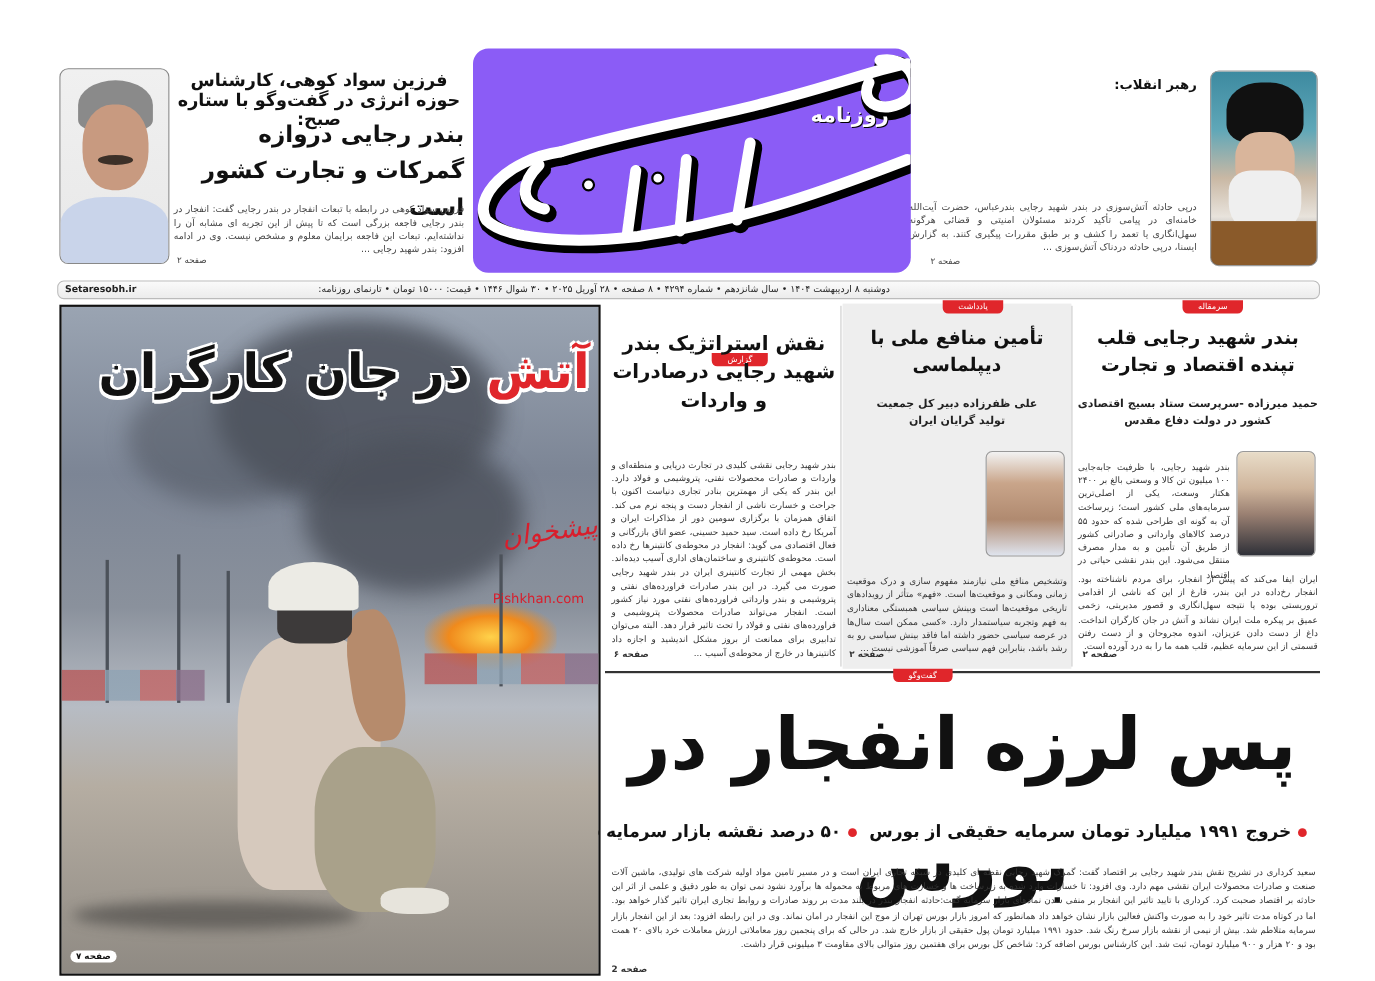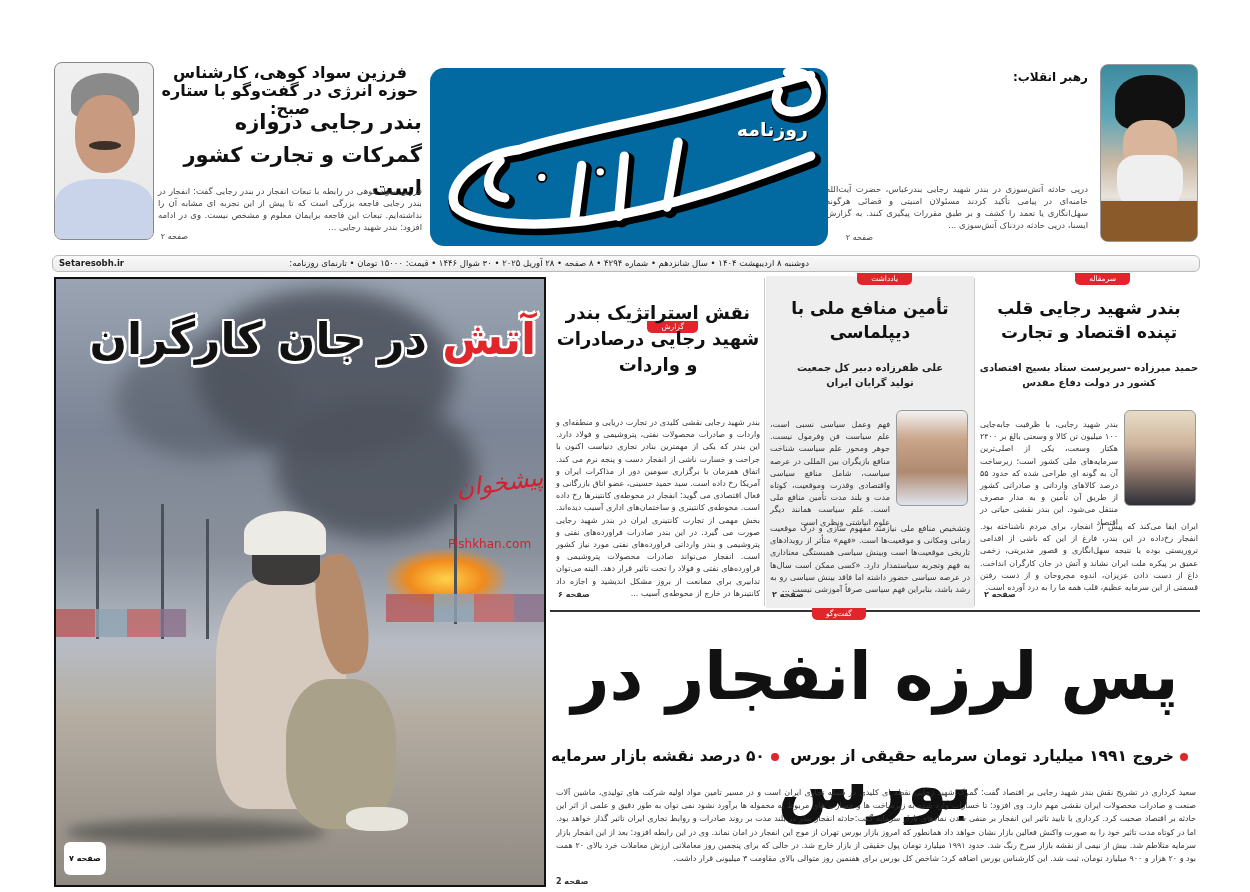--- a/index.html
+++ b/index.html
@@ -14,21 +14,21 @@
     background: linear-gradient(180deg, #3d8aa0 0%, #5fa7b8 30%, #c9b8a4 55%, #e8e3dc 75%, #4a5468 100%); overflow: hidden; }
   .lead-photo .turban { position: absolute; top: 10px; left: 14px; width: 70px; height: 55px; background: #111; border-radius: 45% 45% 30% 30%; }
   .lead-photo .face { position: absolute; top: 55px; left: 22px; width: 54px; height: 55px; background: #d9b59b; border-radius: 40%; }
   .lead-photo .beard { position: absolute; top: 90px; left: 16px; width: 66px; height: 60px; background: #efefef; border-radius: 30% 30% 50% 50%; }
   .lead-photo .robe { position: absolute; bottom: 0; left: 0; width: 100%; height: 40px; background: #8a5a2a; }
   .lead-kicker { position: absolute; top: 10px; right: 110px; font-size: 12px; font-weight: bold; }
   .lead-title { position: absolute; top: 38px; right: 110px; width: 262px; font-size: 21px; font-weight: bold; line-height: 33px; text-align: right; }
   .lead-body { position: absolute; top: 123px; right: 110px; width: 262px; font-size: 8.5px; line-height: 12px; color: #444; text-align: justify; }
   .lead-page { position: absolute; top: 173px; right: 325px; font-size: 8px; color: #444; }
 
-  .logo { top: 68px; left: 430px; width: 398px; height: 178px; background: #0369a1; border-radius: 14px; overflow: hidden; }
+  .logo { top: 44px; left: 430px; width: 398px; height: 204px; background: #8b5cf6; border-radius: 14px; overflow: hidden; }
   .logo svg { width: 100%; height: 100%; }
   .logo-daily { position: absolute; top: 50px; right: 20px; color: #fff; font-size: 19px; font-weight: bold; text-shadow: 1px 1px 0 #000; }
 
   .int-box { top: 60px; left: 52px; width: 376px; height: 185px; }
   .int-photo { position: absolute; top: 2px; left: 2px; width: 100px; height: 178px; border-radius: 8px; border: 1px solid #888; overflow: hidden;
     background: linear-gradient(180deg, #f0f0f0 0%, #e8e8e8 100%); }
   .int-photo .hair { position: absolute; top: 10px; left: 16px; width: 68px; height: 45px; background: #8a8a8a; border-radius: 50% 50% 20% 20%; }
   .int-photo .face { position: absolute; top: 32px; left: 20px; width: 60px; height: 78px; background: #c89a80; border-radius: 45%; }
   .int-photo .moust { position: absolute; top: 78px; left: 34px; width: 32px; height: 9px; background: #3c3028; border-radius: 50%; }
   .int-photo .shirt { position: absolute; bottom: 0; left: 0; width: 100%; height: 60px; background: #c9d4ea; border-radius: 40% 40% 0 0; }
@@ -79,21 +79,21 @@
   .worker-torso { position: absolute; top: 300px; left: 160px; width: 130px; height: 230px; background: #d6c9bd; border-radius: 35% 35% 25% 25%; }
   .worker-arm { position: absolute; top: 275px; left: 262px; width: 48px; height: 120px; background: #b68b6c; border-radius: 40%; transform: rotate(-8deg); }
   .worker-leg { position: absolute; top: 400px; left: 230px; width: 110px; height: 150px; background: #a9a18a; border-radius: 40%; }
   .worker-shoe { position: absolute; top: 528px; left: 290px; width: 62px; height: 24px; background: #e7e4dc; border-radius: 40%; }
   .shadow { position: absolute; top: 540px; left: 10px; width: 260px; height: 26px; background: rgba(40,40,40,.45); border-radius: 50%; filter: blur(6px); }
   .photo-head { position: absolute; top: 30px; left: 10px; width: 470px; font-size: 44px; font-weight: bold; line-height: 60px; color: #111; text-align: right;
     text-shadow: -2px -2px 0 #fff, 2px -2px 0 #fff, -2px 2px 0 #fff, 2px 2px 0 #fff, 0 3px 0 #fff, 3px 0 0 #fff; }
   .photo-head .red { color: #e0262b; }
   .wm-fa { position: absolute; top: 190px; left: 400px; font-size: 24px; color: #d81e2c; font-family: "DejaVu Serif", serif; font-style: italic; transform: rotate(-8deg); }
   .wm-en { position: absolute; top: 258px; left: 392px; font-size: 12px; color: #d81e2c; direction: ltr; }
-  .photo-page { position: absolute; bottom: 10px; left: 8px; background: #fff; color: #111; font-size: 8px; font-weight: bold; padding: 12px 5px; border-radius: 6px; }
+  .photo-page { position: absolute; bottom: 10px; left: 8px; background: #fff; color: #111; font-size: 8px; font-weight: bold; padding: 1px 5px; border-radius: 6px; }
 </style>
 </head>
 <body>
 
 <div class="abs lead-box">
   <div class="lead-photo">
     <div class="turban"></div>
       <div class="face"></div>
       <div class="beard"></div>
       <div class="robe"></div>
@@ -155,21 +155,20 @@
   <div class="col-body" style="position:absolute; top:132px; right:82px; width:138px;">بندر شهید رجایی، با ظرفیت جابه‌جایی ۱۰۰ میلیون تن کالا و وسعتی بالغ بر ۲۴۰۰ هکتار وسعت، یکی از اصلی‌ترین سرمایه‌های ملی کشور است؛ زیرساخت آن به گونه ای طراحی شده که حدود ۵۵ درصد کالاهای وارداتی و صادراتی کشور از طریق آن تأمین و به مدار مصرف منتقل می‌شود. این بندر نقشی حیاتی در اقتصاد</div>
   <div class="col-body" style="position:absolute; top:234px; right:2px; width:218px;">ایران ایفا می‌کند که پیش از انفجار، برای مردم ناشناخته بود. انفجار رخ‌داده در این بندر، فارغ از این که ناشی از اقدامی تروریستی بوده یا نتیجه سهل‌انگاری و قصور مدیریتی، زخمی عمیق بر پیکره ملت ایران نشاند و آتش در جان کارگران انداخت. داغ از دست دادن عزیزان، اندوه مجروحان و از دست رفتن قسمتی از این سرمایه عظیم، قلب همه ما را به درد آورده است.</div>
   <div class="col-page" style="position:absolute; top:314px; left:6px;">صفحه ۲</div>
 </div>
 
 <div class="col c2">
   <div class="tag" style="top:-3px; right:62px;">یادداشت</div>
   <div class="col-title" style="position:absolute; top:20px; right:0; width:208px;">تأمین منافع ملی با دیپلماسی</div>
   <div class="col-byline" style="position:absolute; top:84px; right:20px; width:168px;">علی ظفرزاده دبیر کل جمعیت تولید گرایان ایران</div>
   <div class="portrait" style="top:134px; right:6px; background:linear-gradient(180deg,#f2f2f2 0%,#c9a58a 30%,#b08a70 65%,#dfe4ee 100%);"></div>
-  <div class="col-body" style="position:absolute; top:132px; right:84px; width:120px;">فهم وعمل سیاسی نسبی است، علم سیاست فن وفرمول نیست. جوهر ومحور علم سیاست شناخت منافع بازیگران بین المللی در عرصه سیاست، شامل منافع سیاسی واقتصادی وقدرت وموقعیت، کوتاه مدت و بلند مدت تأمین منافع ملی است. علم سیاست همانند دیگر علوم انباشتی ونظری است</div>
   <div class="col-body" style="position:absolute; top:236px; right:4px; width:200px;">وتشخیص منافع ملی نیازمند مفهوم سازی و درک موقعیت زمانی ومکانی و موقعیت‌ها است. «فهم» متأثر از رویدادهای تاریخی موقعیت‌ها است وبینش سیاسی همبستگی معناداری به فهم وتجربه سیاستمدار دارد. «کسی ممکن است سال‌ها در عرصه سیاسی حضور داشته اما فاقد بینش سیاسی رو به رشد باشد، بنابراین فهم سیاسی صرفاً آموزشی نیست ...</div>
   <div class="col-page" style="position:absolute; top:314px; left:6px;">صفحه ۲</div>
 </div>
 
 <div class="col c3">
   <div class="tag" style="top:-3px; right:66px;margin-top:48px;">گزارش</div>
   <div class="col-title" style="position:absolute; top:24px; right:0; width:212px; font-size:18px; line-height:26px;">نقش استراتژیک بندر شهید رجایی درصادرات و واردات</div>
   <div class="col-body" style="position:absolute; top:130px; right:4px; width:204px;">بندر شهید رجایی نقشی کلیدی در تجارت دریایی و منطقه‌ای و واردات و صادرات محصولات نفتی، پتروشیمی و فولاد دارد. این بندر که یکی از مهمترین بنادر تجاری دنیاست اکنون با جراحت و خسارت ناشی از انفجار دست و پنجه نرم می کند. اتفاق همزمان با برگزاری سومین دور از مذاکرات ایران و آمریکا رخ داده است. سید حمید حسینی، عضو اتاق بازرگانی و فعال اقتصادی می گوید: انفجار در محوطه‌ی کانتینرها رخ داده است. محوطه‌ی کانتینری و ساختمان‌های اداری آسیب دیده‌اند. بخش مهمی از تجارت کانتینری ایران در بندر شهید رجایی صورت می گیرد. در این بندر صادرات فراورده‌های نفتی و پتروشیمی و بندر وارداتی فراورده‌های نفتی مورد نیاز کشور است. انفجار می‌تواند صادرات محصولات پتروشیمی و فراورده‌های نفتی و فولاد را تحت تاثیر قرار دهد. البته می‌توان تدابیری برای ممانعت از بروز مشکل اندیشید و اجازه داد کانتینرها در خارج از محوطه‌ی آسیب ...</div>
   <div class="col-page" style="position:absolute; top:314px; left:6px;">صفحه ۶</div>
 </div>

